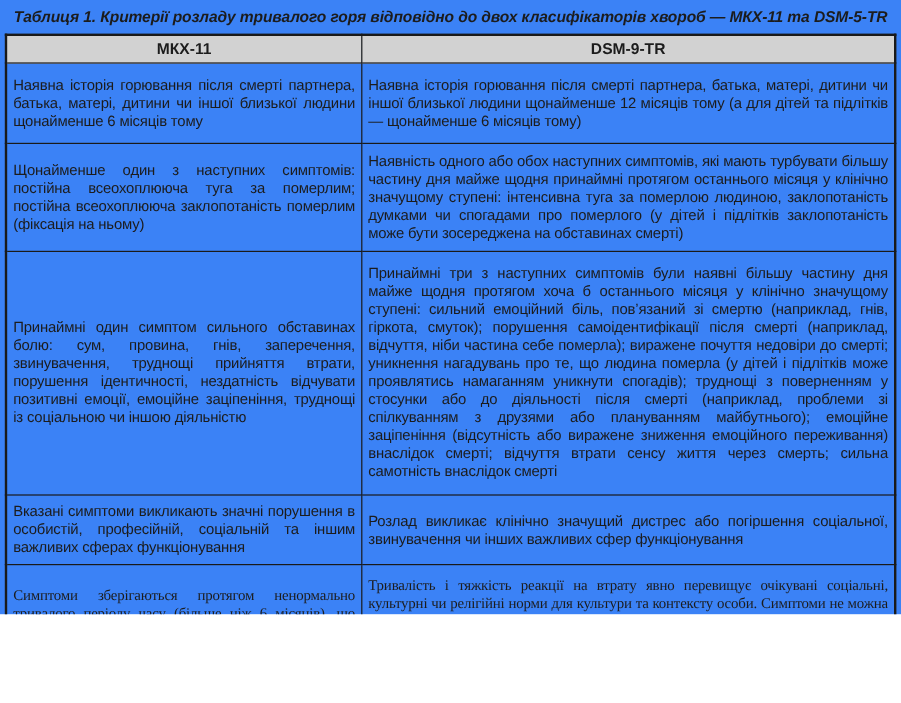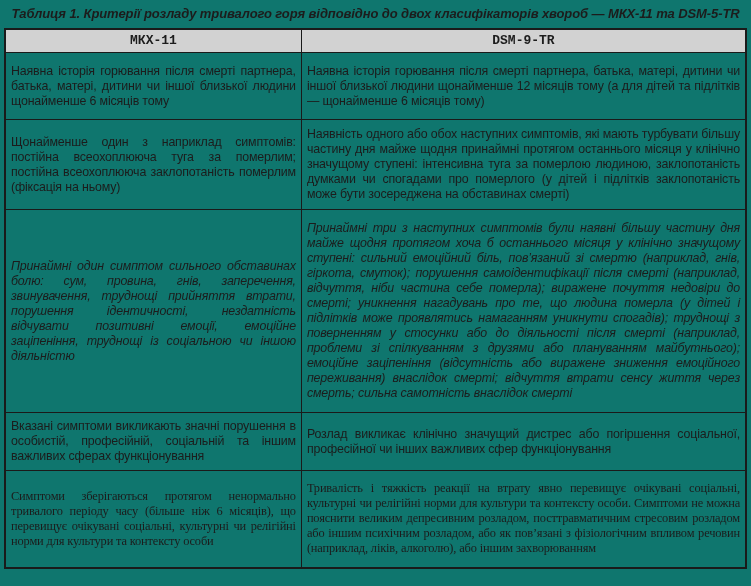--- a/index.html
+++ b/index.html
@@ -9,22 +9,22 @@
   }
   * { margin: 0; padding: 0; box-sizing: border-box; }
   html, body {
     width: 751px;
     background: #ffffff;
     font-family: "Liberation Sans", "DejaVu Sans", sans-serif;
     color: var(--text-color, #1c1c1c);
   }
   .page {
     width: 751px;
-    height: 586px;
-    background: #0f766e;
+    height: 512px;
+    background: #3b82f6;
     padding: 4px 4px 2px 4px;
     overflow: hidden;
   }
   .table-title {
     font-size: 13px;
     font-weight: bold;
     font-style: italic;
     text-align: center;
     line-height: 15.5px;
     padding: 2px 6px 6px 6px;
@@ -40,34 +40,33 @@
   table.criteria td {
     border: 1px solid var(--border-color, #1a1a1a);
     vertical-align: middle;
   }
   table.criteria th {
     background: var(--header-bg, #d2d2d2);
     font-size: 13px;
     font-weight: bold;
     text-align: center;
     height: 24px;
-    font-family: Liberation Mono, monospace;
   }
   table.criteria td {
     font-size: 12.4px;
     line-height: 15px;
     text-align: justify;
     padding: 3px 5px;
     letter-spacing: -0.15px;
   }
   col.c-left  { width: 40%; }
   col.c-right { width: 60%; }
   tr.r1 td { height: 67px; }
   tr.r2 td { height: 90px; }
-  tr.r3 td { height: 203px; font-style: italic; }
+  tr.r3 td { height: 203px; }
   tr.r4 td { height: 58px; }
   tr.r5 td { height: 97px; font-family: Liberation Serif, serif; }
 </style>
 </head>
 <body>
 
 <div class="page">
 
   <div class="table-title">Таблиця 1. Критерії розладу тривалого горя відповідно до двох класифікаторів хвороб — МКХ-11 та DSM-5-TR</div>
 
@@ -81,30 +80,30 @@
         <th>МКХ-11</th>
         <th>DSM-9-TR</th>
       </tr>
     </thead>
     <tbody>
       <tr class="r1">
         <td>Наявна історія горювання після смерті партнера, батька, матері, дитини чи іншої близької людини щонайменше 6 місяців тому</td>
         <td>Наявна історія горювання після смерті партнера, батька, матері, дитини чи іншої близької людини щонайменше 12 місяців тому (а для дітей та підлітків — щонайменше 6 місяців тому)</td>
       </tr>
       <tr class="r2">
-        <td>Щонайменше один з наприклад симптомів: постійна всеохоплююча туга за померлим; постійна всеохоплююча заклопотаність померлим (фіксація на ньому)</td>
+        <td>Щонайменше один з наступних симптомів: постійна всеохоплююча туга за померлим; постійна всеохоплююча заклопотаність померлим (фіксація на ньому)</td>
         <td>Наявність одного або обох наступних симптомів, які мають турбувати більшу частину дня майже щодня принаймні протягом останнього місяця у клінічно значущому ступені: інтенсивна туга за померлою людиною, заклопотаність думками чи спогадами про померлого (у дітей і підлітків заклопотаність може бути зосереджена на обставинах смерті)</td>
       </tr>
       <tr class="r3">
         <td>Принаймні один симптом сильного обставинах болю: сум, провина, гнів, заперечення, звинувачення, труднощі прийняття втрати, порушення ідентичності, нездатність відчувати позитивні емоції, емоційне заціпеніння, труднощі із соціальною чи іншою діяльністю</td>
         <td>Принаймні три з наступних симптомів були наявні більшу частину дня майже щодня протягом хоча б останнього місяця у клінічно значущому ступені: сильний емоційний біль, пов’язаний зі смертю (наприклад, гнів, гіркота, смуток); порушення самоідентифікації після смерті (наприклад, відчуття, ніби частина себе померла); виражене почуття недовіри до смерті; уникнення нагадувань про те, що людина померла (у дітей і підлітків може проявлятись намаганням уникнути спогадів); труднощі з поверненням у стосунки або до діяльності після смерті (наприклад, проблеми зі спілкуванням з друзями або плануванням майбутнього); емоційне заціпеніння (відсутність або виражене зниження емоційного переживання) внаслідок смерті; відчуття втрати сенсу життя через смерть; сильна самотність внаслідок смерті</td>
       </tr>
       <tr class="r4">
         <td>Вказані симптоми викликають значні порушення в особистій, професійній, соціальній та іншим важливих сферах функціонування</td>
-        <td>Розлад викликає клінічно значущий дистрес або погіршення соціальної, професійної чи інших важливих сфер функціонування</td>
+        <td>Розлад викликає клінічно значущий дистрес або погіршення соціальної, звинувачення чи інших важливих сфер функціонування</td>
       </tr>
       <tr class="r5">
         <td>Симптоми зберігаються протягом ненормально тривалого періоду часу (більше ніж 6 місяців), що перевищує очікувані соціальні, культурні чи релігійні норми для культури та контексту особи</td>
         <td>Тривалість і тяжкість реакції на втрату явно перевищує очікувані соціальні, культурні чи релігійні норми для культури та контексту особи. Симптоми не можна пояснити великим депресивним розладом, посттравматичним стресовим розладом або іншим психічним розладом, або як пов’язані з фізіологічним впливом речовин (наприклад, ліків, алкоголю), або іншим захворюванням</td>
       </tr>
     </tbody>
   </table>
 
 </div>
 

